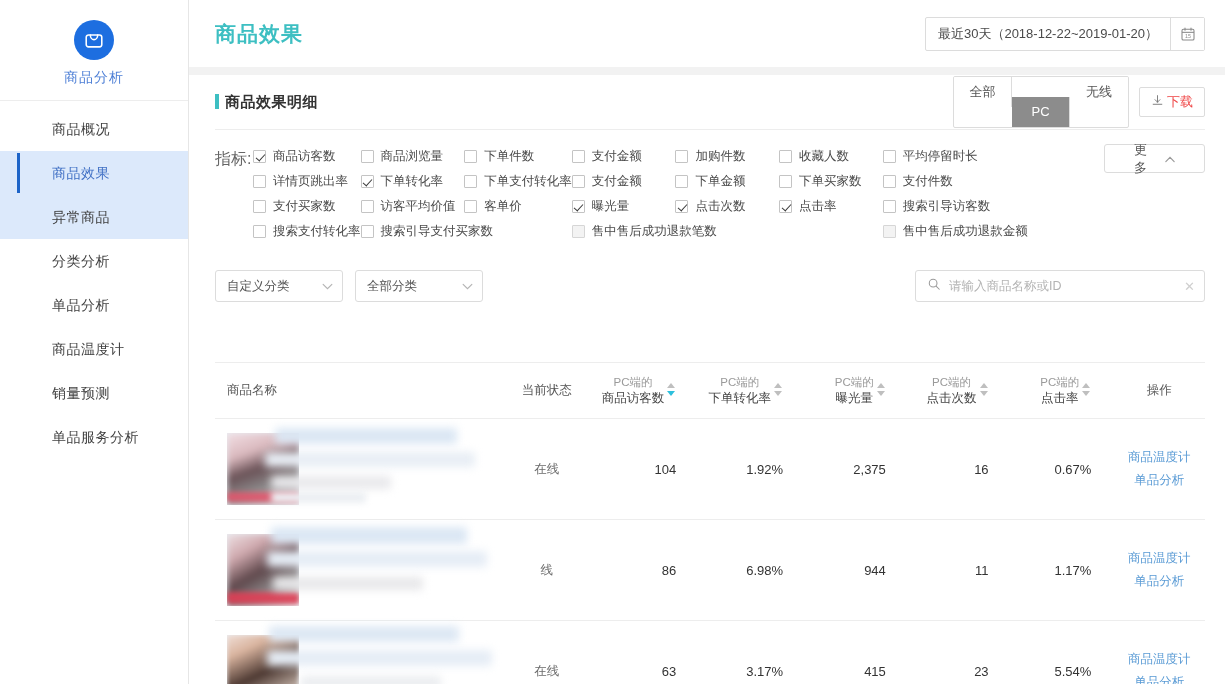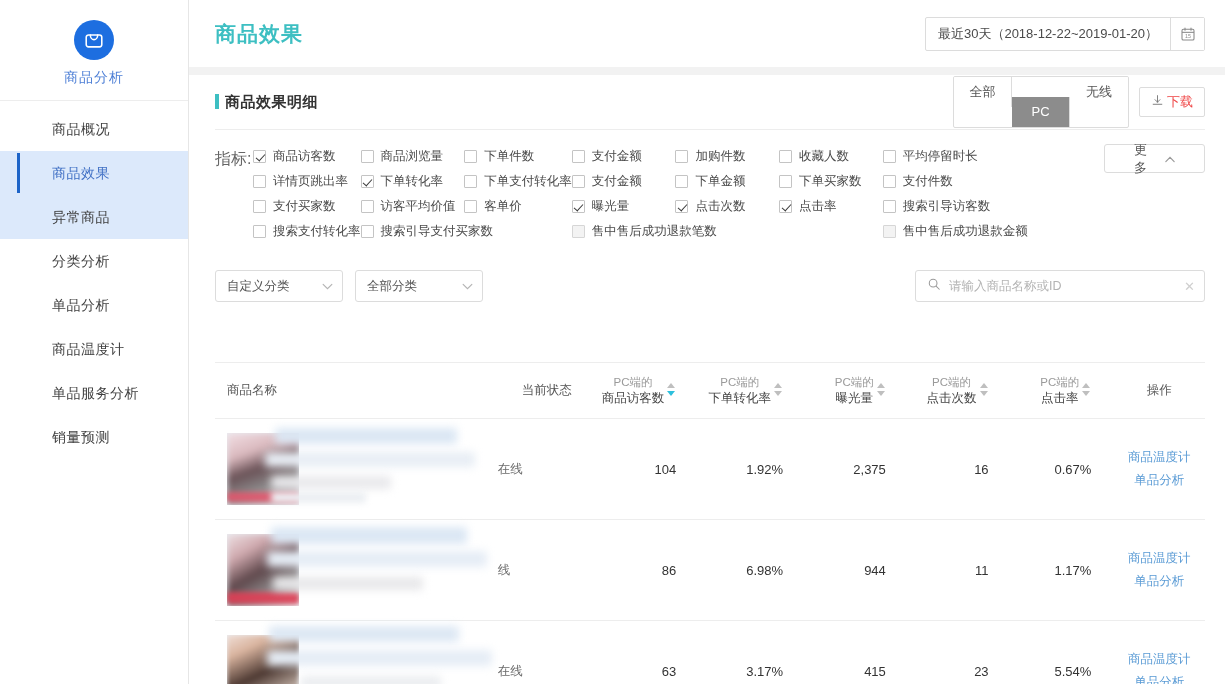--- a/index.html
+++ b/index.html
@@ -201,21 +201,21 @@
   .sorter .up { border-bottom: 5px solid #bfbfbf; margin-bottom: 3px; }
   .sorter .down { border-top: 5px solid #bfbfbf; }
   .sorter .down.on { border-top-color: #2ec0dd; }
 
   tbody td {
     border-bottom: 1px solid #ededed;
     height: 101px; font-size: 13px; color: #333;
     vertical-align: middle;
   }
   td.c-name { padding-left: 12px; }
-  td.c-status { text-align: left; }
+  td.c-status { text-align: center; }
   td.c-num { text-align: right; padding-right: 22px; }
   td.c-op { text-align: center; }
   .prod { display: flex; align-items: center; gap: 12px; position: relative; }
   .thumb { width: 72px; height: 72px; flex: 0 0 72px; position: relative; overflow: hidden; background: #e9eef3; }
   .prod-lines { flex: 1 1 auto; position: relative; height: 78px; }
   
   .blur { position: absolute; border-radius: 2px; }
   .op-link { display:block; font-size: 12.5px; color: #5a9bd5; cursor: pointer; line-height: 23px; }
   .status-blur { position: relative; display:inline-block; font-size:12.5px; color:#6b6b6b; }
 </style>
@@ -236,22 +236,22 @@
     </div>
     <nav class="nav">
       <div class="nav-item">商品概况</div>
       <div class="nav-group active-group">
         <div class="nav-item active">商品效果</div>
         <div class="nav-item">异常商品</div>
       </div>
       <div class="nav-item">分类分析</div>
       <div class="nav-item">单品分析</div>
       <div class="nav-item">商品温度计</div>
+      <div class="nav-item">销量预测</div>
       <div class="nav-item">单品服务分析</div>
-      <div class="nav-item">销量预测</div>
     </nav>
   </aside>
 
   <main class="main">
 
     <div class="topbar">
       <div class="page-title">商品效果</div>
       <div class="daterange">
         <div class="daterange-text">最近30天（2018-12-22~2019-01-20）</div>
         <div class="daterange-btn">

